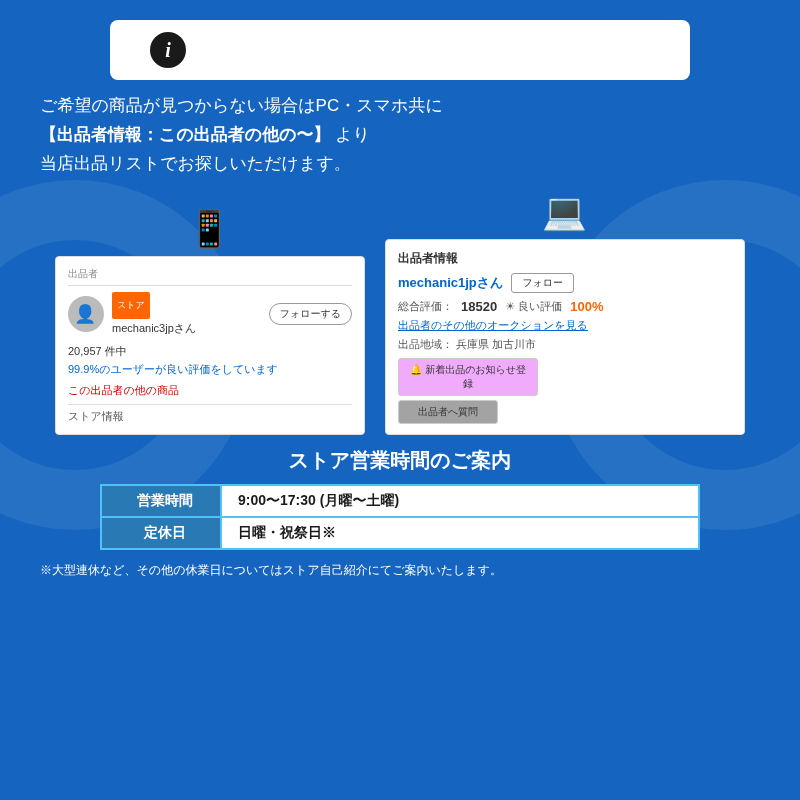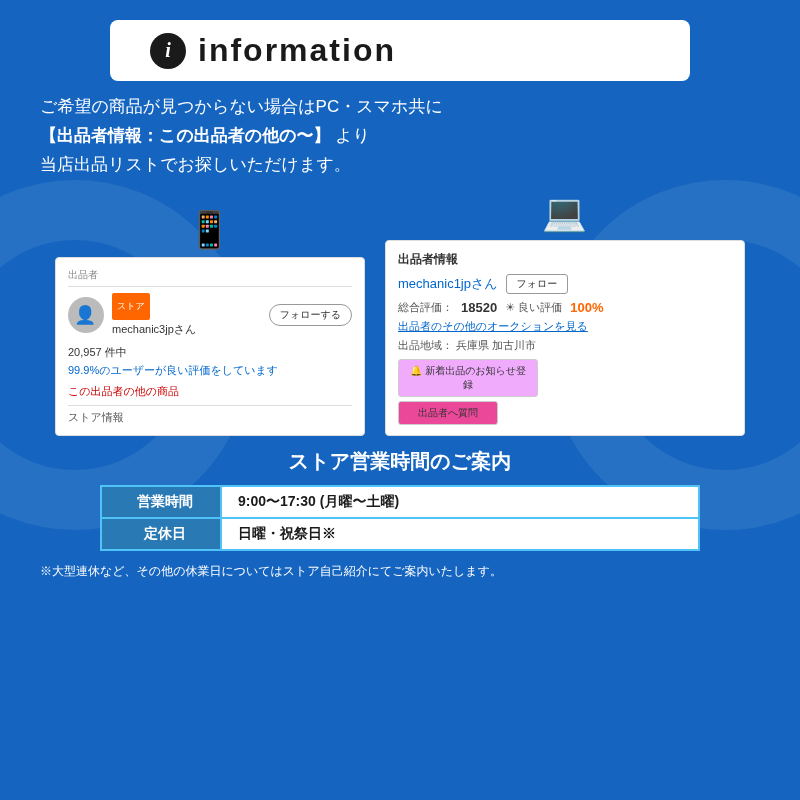--- a/index.html
+++ b/index.html
@@ -217,21 +217,21 @@
     }
     .ds-seller-row {
       display: flex;
       align-items: center;
       gap: 8px;
       margin-bottom: 6px;
     }
     .ds-seller-name {
       font-size: 13px;
       color: #0066cc;
-      font-weight: normal;
+      font-weight: bold;
     }
     .ds-follow-btn {
       border: 1px solid #999;
       border-radius: 3px;
       padding: 2px 10px;
       font-size: 10px;
       color: #333;
       background: white;
     }
     .ds-rating-row {
@@ -267,21 +267,21 @@
       display: block;
       margin-bottom: 4px;
       width: 140px;
     }
     .ds-question-btn {
       border: 1px solid #ccc;
       border-radius: 3px;
       padding: 4px 10px;
       font-size: 10px;
       color: #333;
-      background: #ec4899;
+      background: #a3a3a3;
       display: block;
       width: 100px;
     }
 
     
     .store-hours {
       width: 100%;
       display: flex;
       flex-direction: column;
       align-items: center;
@@ -332,21 +332,20 @@
 
 <div class="bg-circle-left"></div>
 <div class="bg-circle-right"></div>
 
 <div class="container">
 
   <div class="info-header">
     <div class="info-icon">
       <span>i</span>
     </div>
-    <div class="info-title">information</div>
   </div>
 
   <div class="description">
     <div>ご希望の商品が見つからない場合はPC・スマホ共に</div>
     <div>
       <span class="highlight">【出品者情報：この出品者の他の〜】</span><span> より</span>
     </div>
     <div>当店出品リストでお探しいただけます。</div>
   </div>
 

